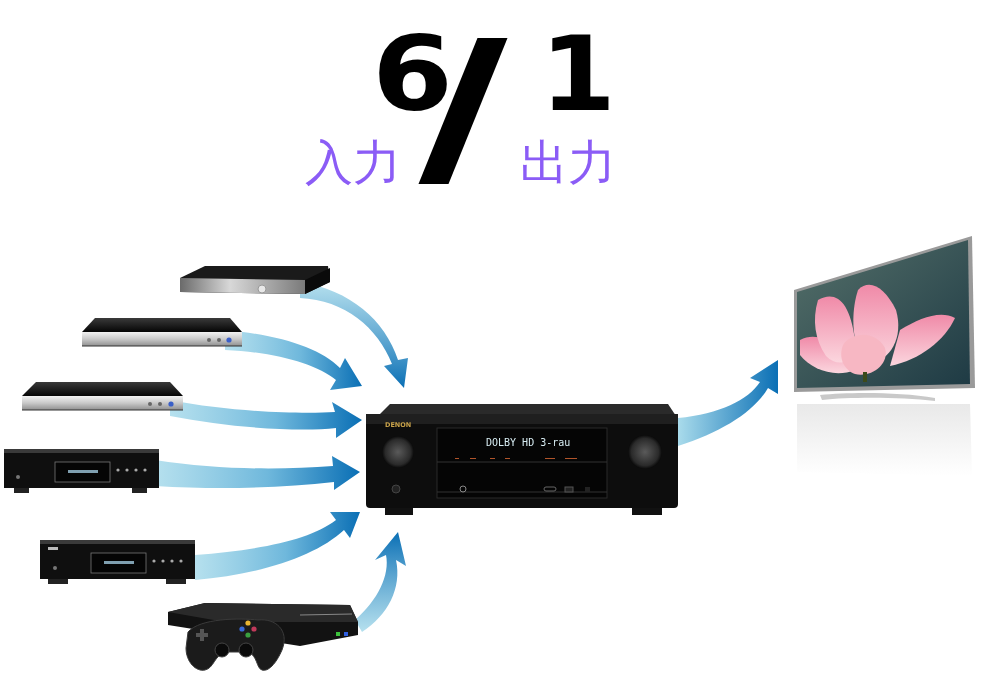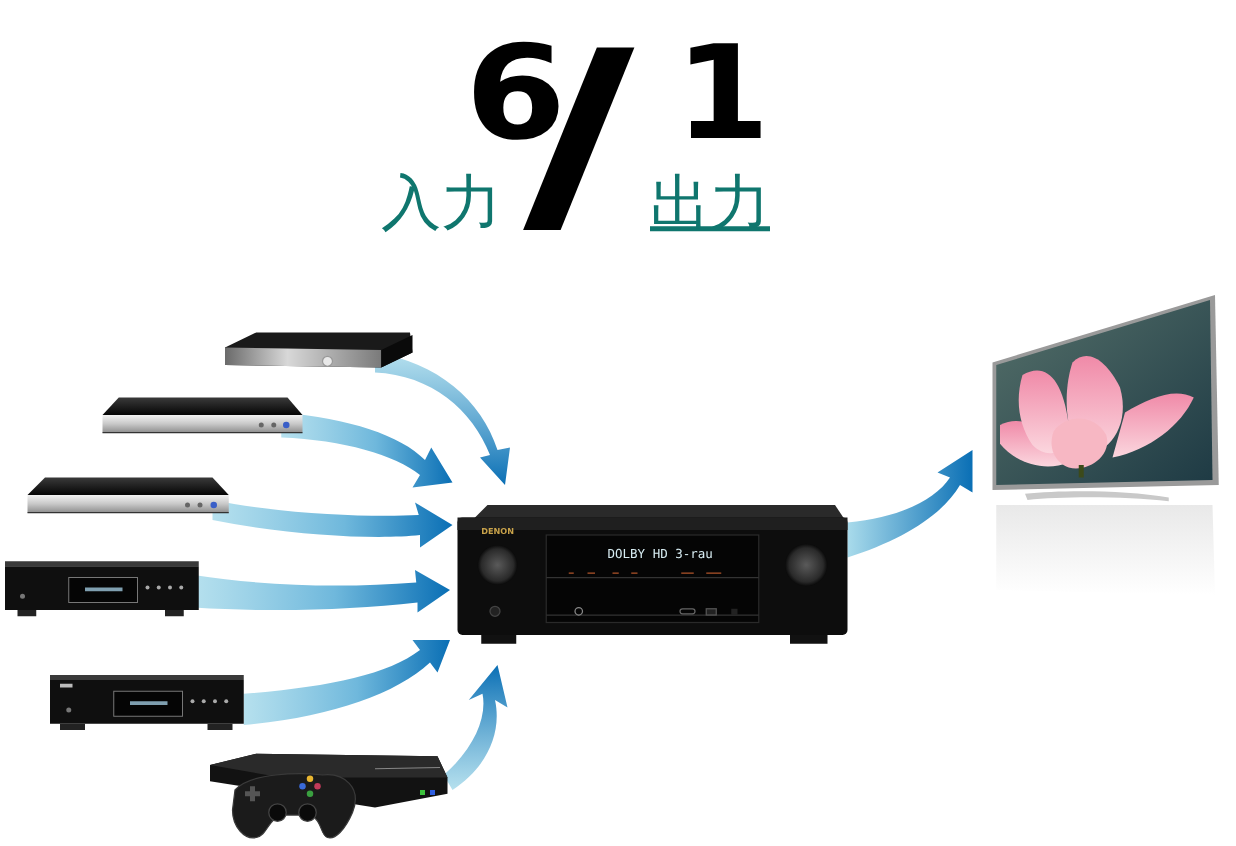--- a/index.html
+++ b/index.html
@@ -1,23 +1,23 @@
 <!DOCTYPE html>
 <html><head>
 <meta charset="utf-8">
 <style>
   html, body { margin: 0; padding: 0; background: #ffffff; }
   body { width: 989px; height: 677px; position: relative; overflow: hidden; font-family: "DejaVu Sans", sans-serif; }
   .title-num { position: absolute; font-family: "DejaVu Sans", sans-serif; font-weight: 900; color: #000; line-height: 1; }
   #num-in { left: 372px; top: 22px; font-size: 104px; letter-spacing: -2px; transform: scaleX(1.12); transform-origin: left top; }
   #num-out { left: 540px; top: 22px; font-size: 104px; transform: scaleX(1.05); transform-origin: left top; }
   .slash { position: absolute; left: 448px; top: 38px; width: 30px; height: 146px; background: #000; transform: skewX(-22deg); }
-  .jp { position: absolute; font-size: 48px; color: #0f766e; line-height: 1; font-family: "DejaVu Sans", sans-serif; }
+  .jp { position: absolute; font-size: 48px; color: #8b5cf6; line-height: 1; font-family: "DejaVu Sans", sans-serif; }
   #jp-in { left: 305px; top: 138px; }
-  #jp-out { left: 520px; top: 138px; text-decoration: underline; }
+  #jp-out { left: 520px; top: 138px; }
   svg.stage { position: absolute; left: 0; top: 0; }
   .hidden-label { position: absolute; width: 1px; height: 1px; overflow: hidden; clip: rect(0 0 0 0); }
 </style>
 </head>
 <body>
 
 <div class="title-num" id="num-in">6</div>
 <div class="slash"></div>
 <div class="title-num" id="num-out">1</div>
 <div class="jp" id="jp-in">入力</div>

